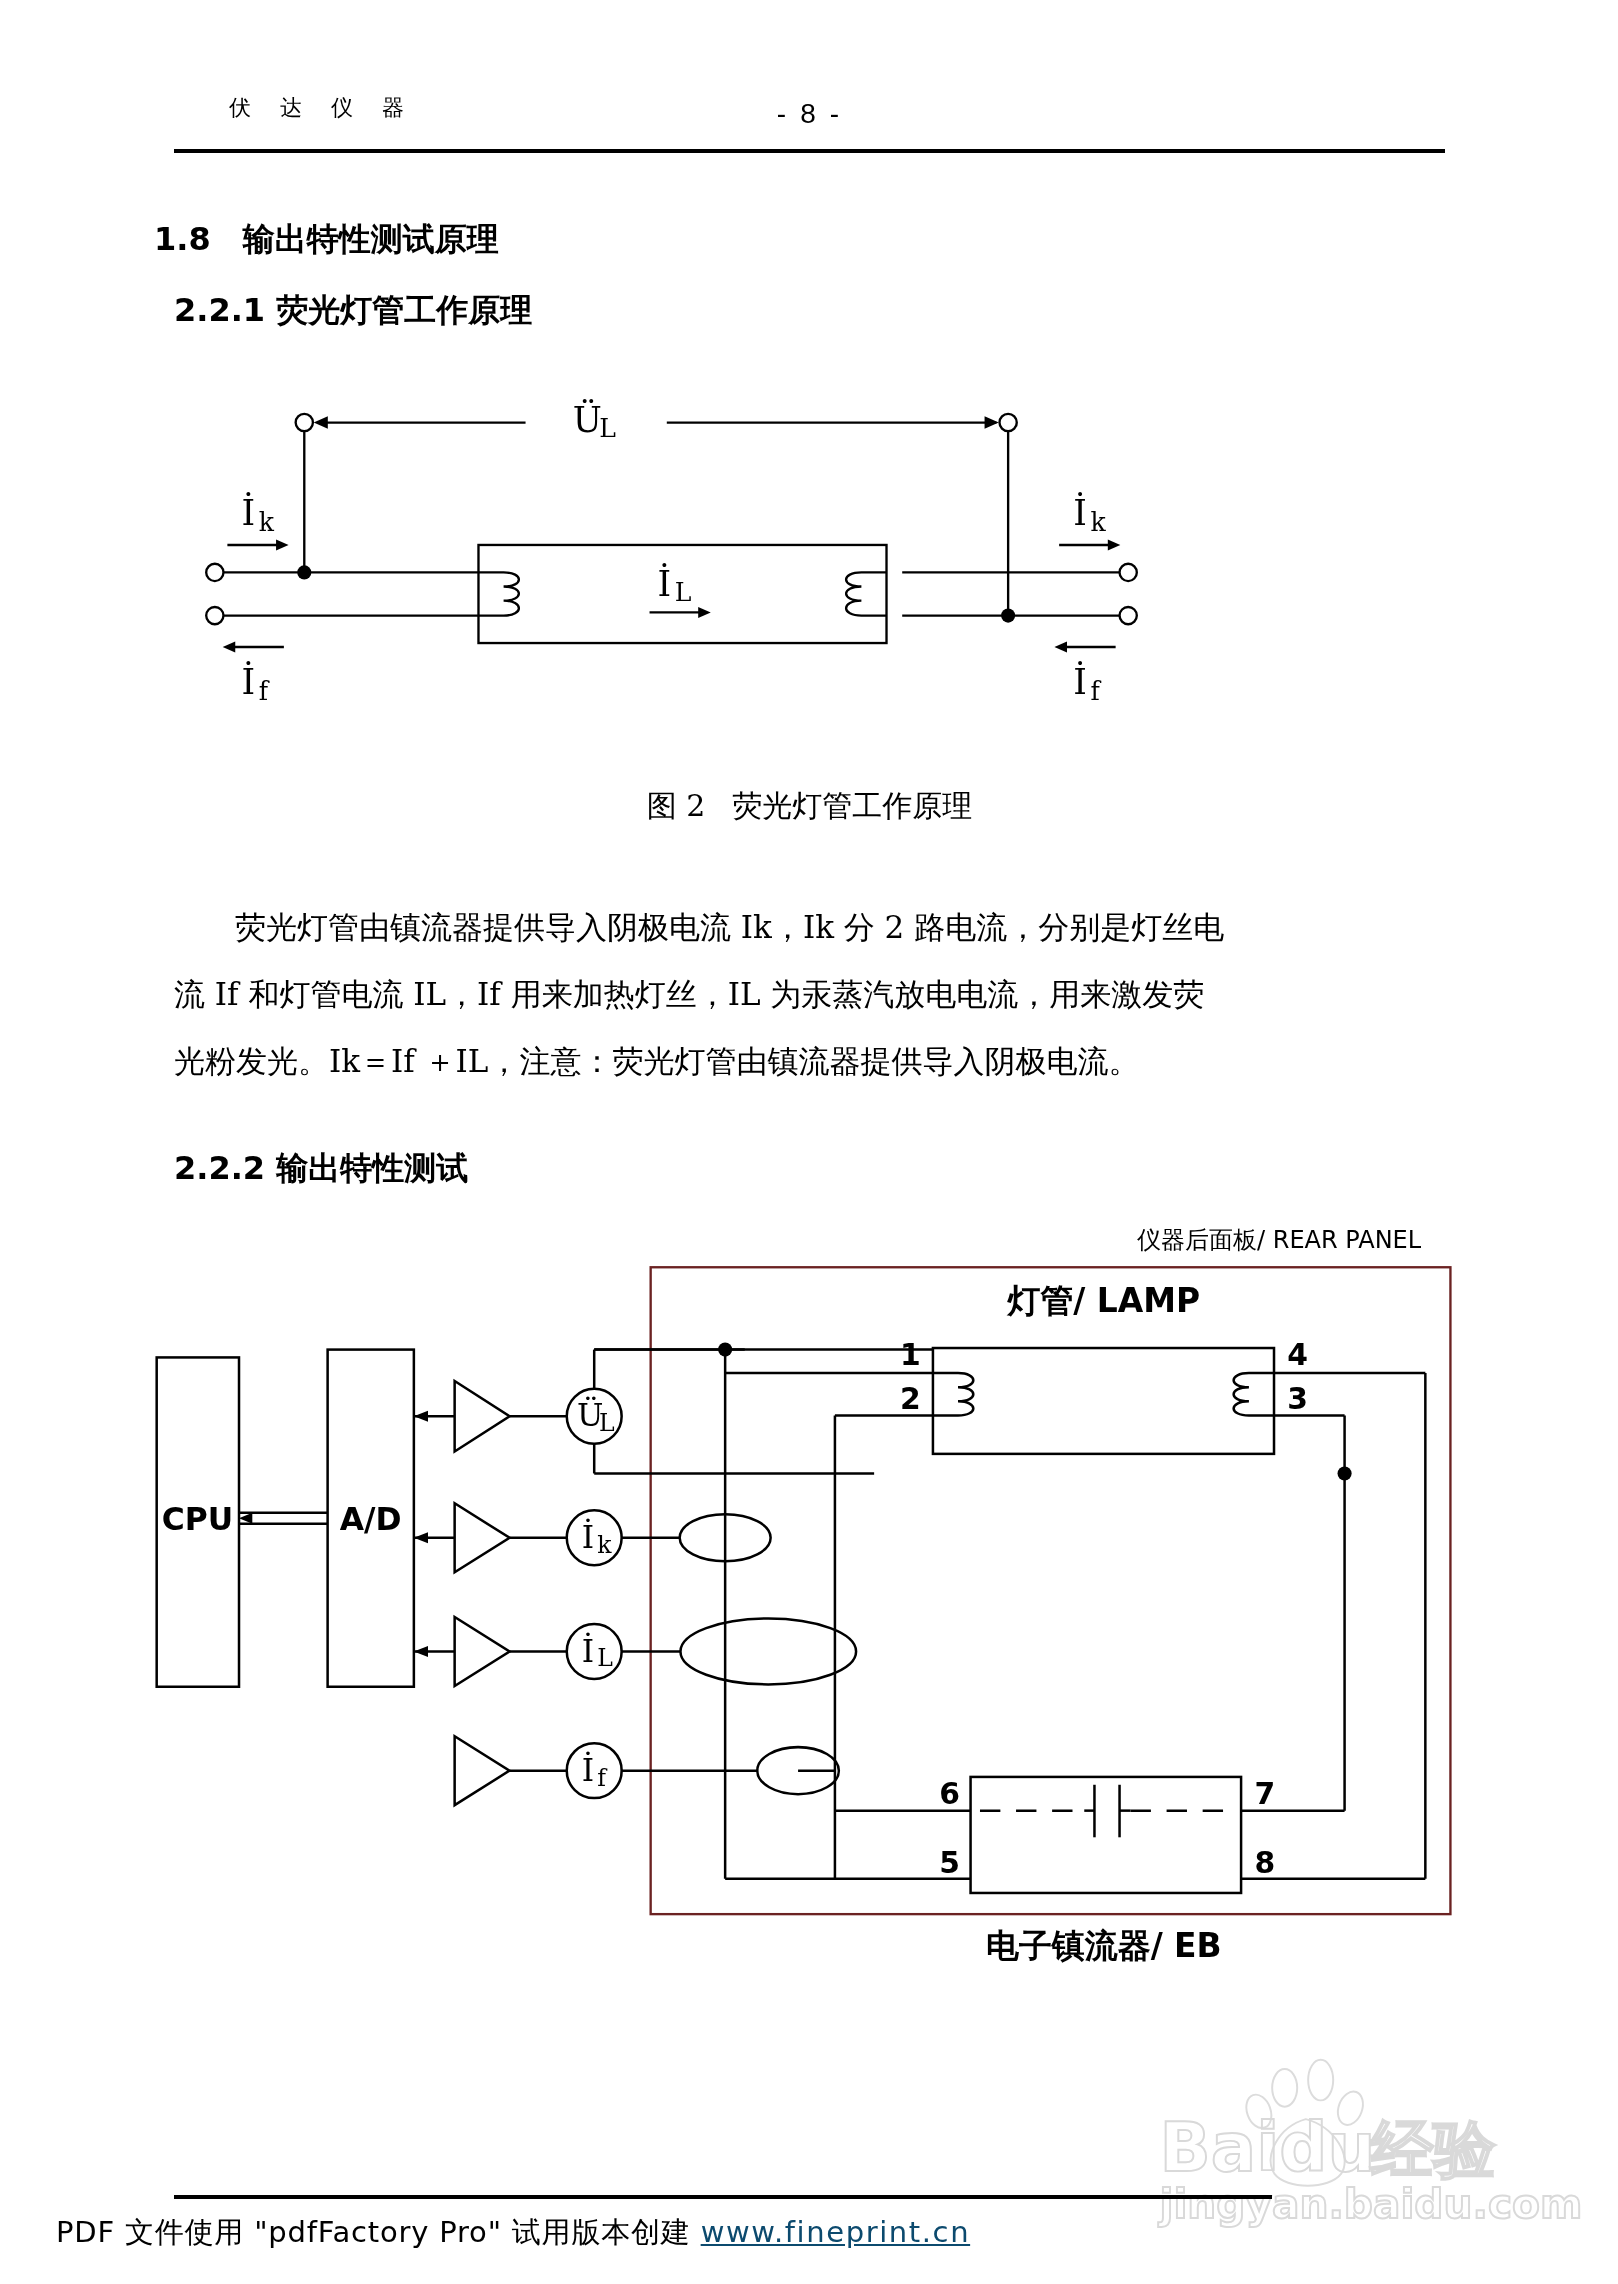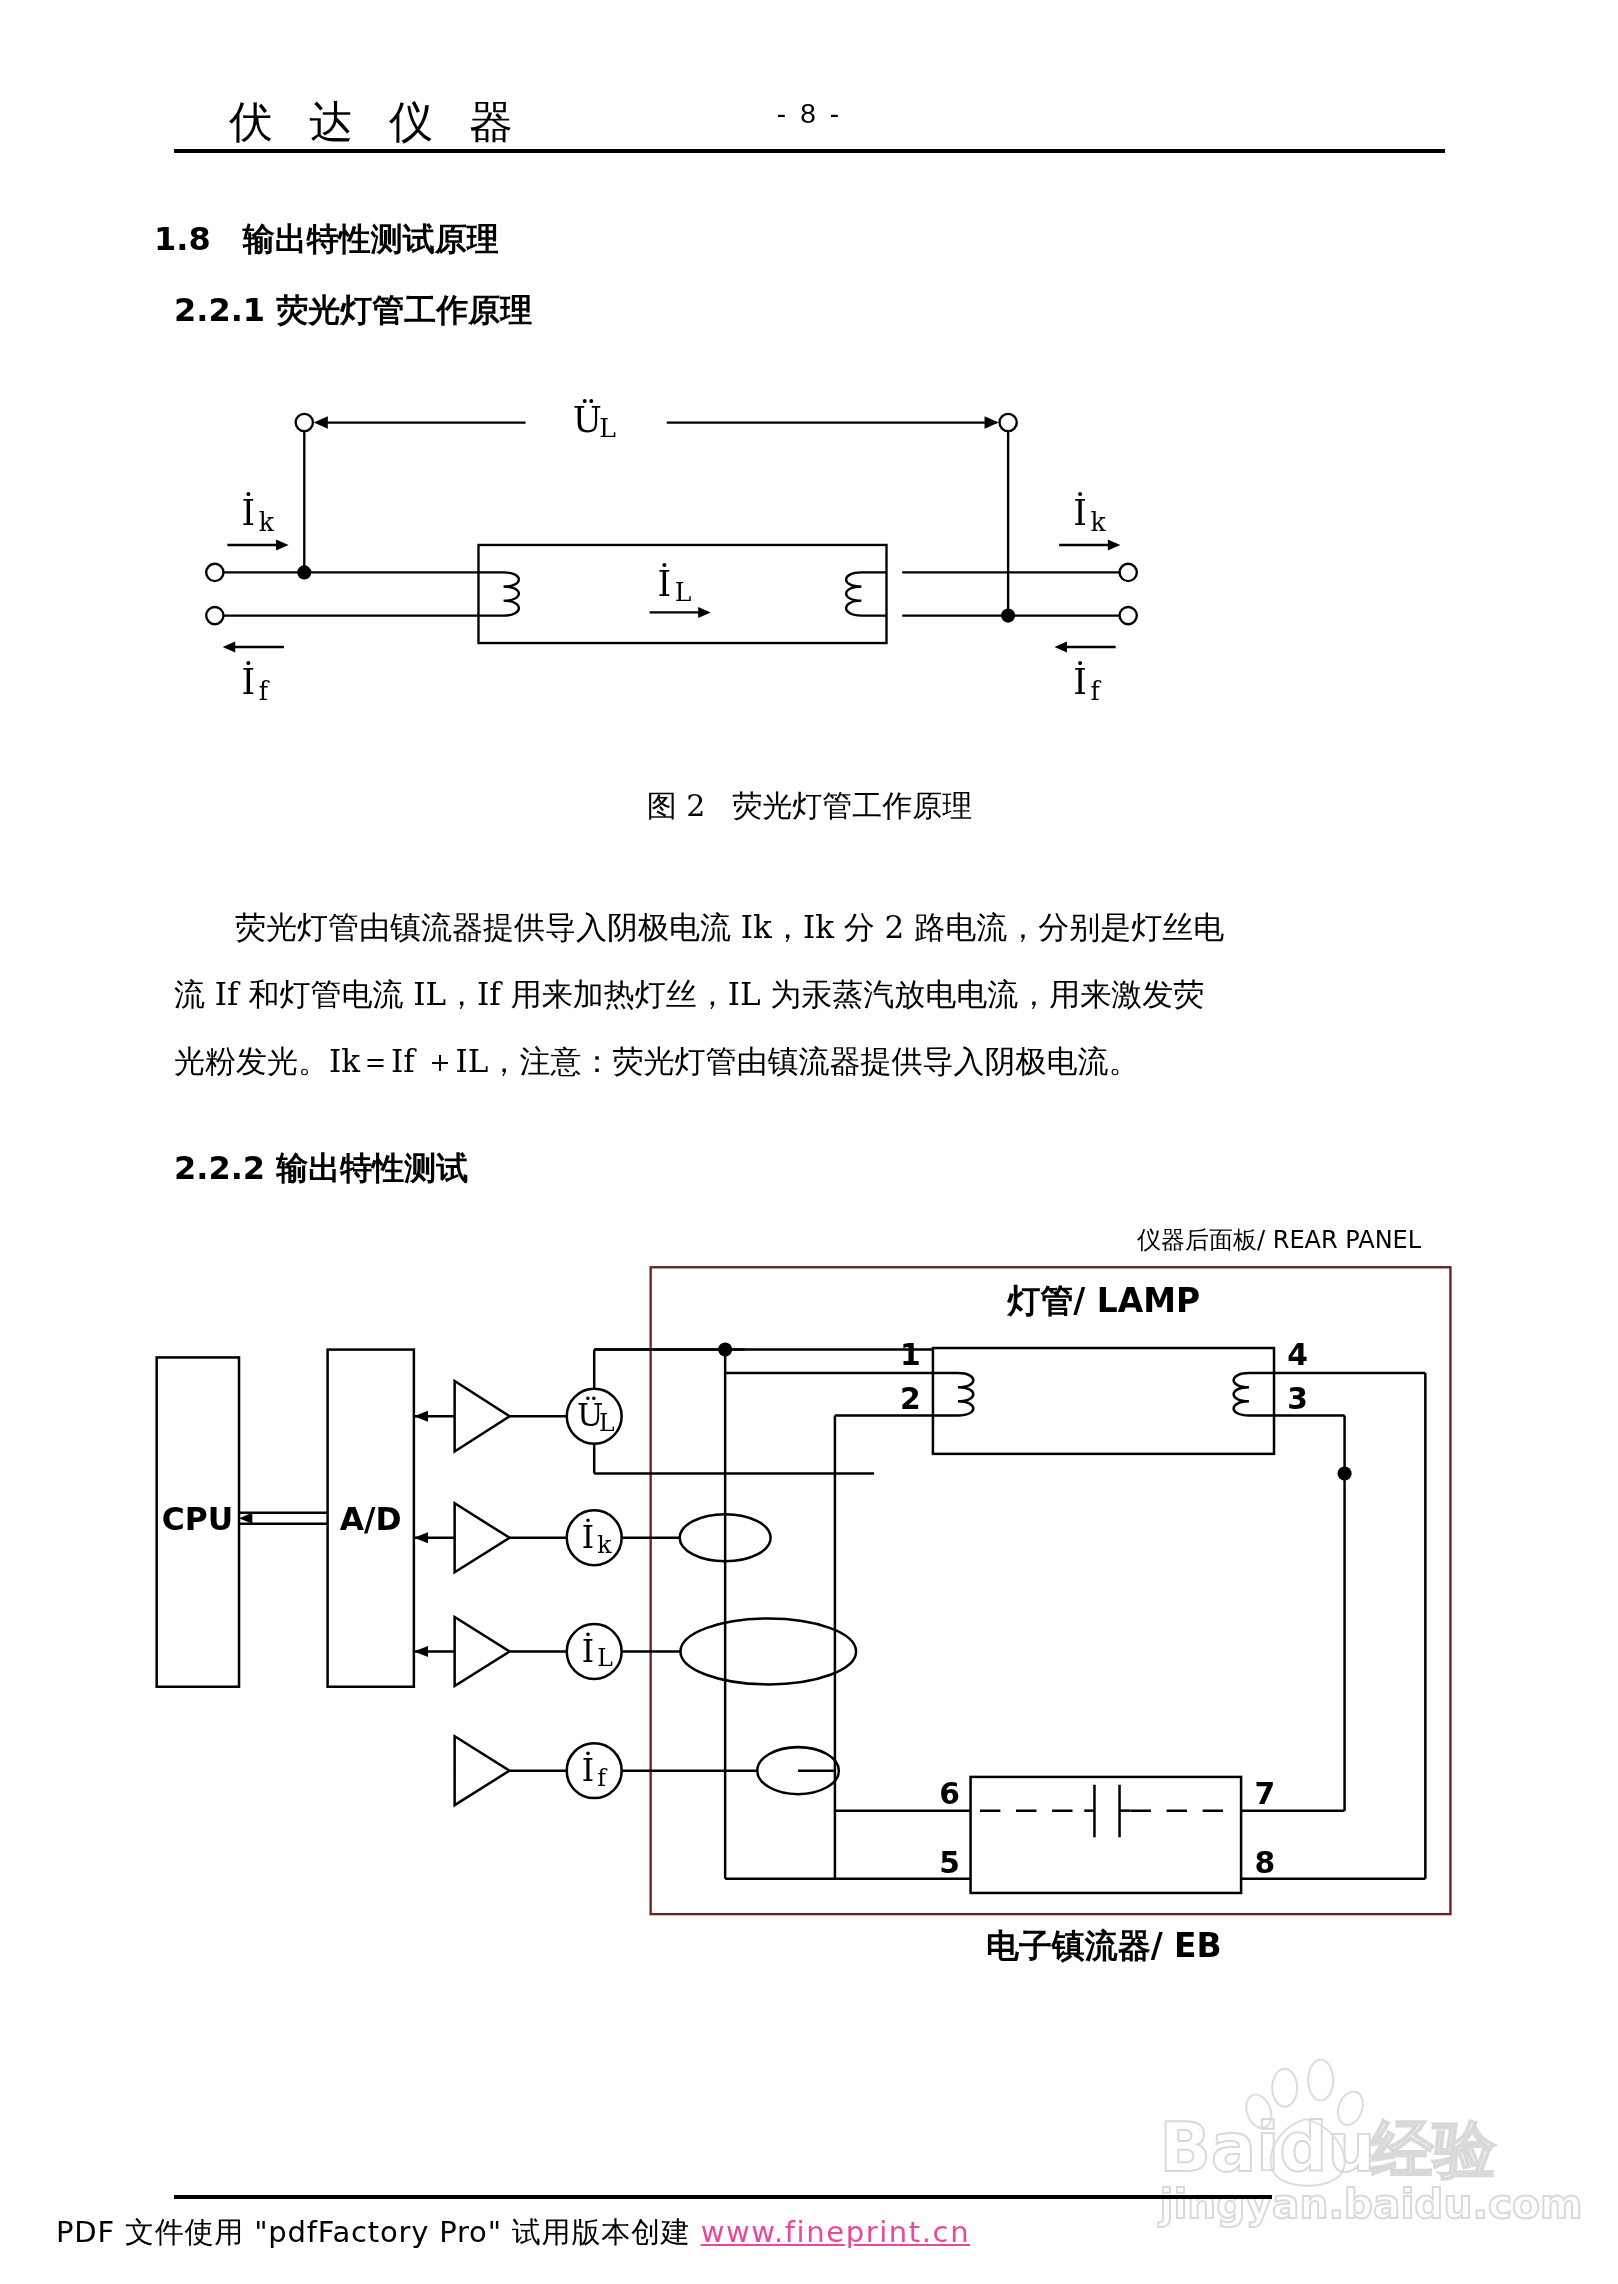--- a/index.html
+++ b/index.html
@@ -25,21 +25,21 @@
     left: 174px;
     top: 93px;
     width: 1271px;
     height: 63px;
   }
   .header-title {
     position: absolute;
     left: 55px;
     top: 0px;
     font-family: "DejaVu Serif", serif;
-    font-size: 44px;
+    font-size: 22px;
     letter-spacing: 11px;
     white-space: nowrap;
   }
   .header-pageno {
     position: absolute;
     left: 0;
     top: 4.7px;
     width: 1271px;
     text-align: center;
     font-family: "Liberation Sans", sans-serif;
@@ -136,21 +136,21 @@
   .footer-text {
     position: absolute;
     left: 56px;
     top: 2213px;
     font-family: "DejaVu Sans", sans-serif;
     font-size: 29px;
     white-space: nowrap;
     letter-spacing: 0.8px;
   }
   .footer-link {
-    color: #ec4899;
+    color: #0c4a6e;
     letter-spacing: 1.6px;
   }
 </style>
 </head>
 <body>
 
 <div class="page">
 
   <div class="header">
     <div class="header-title">伏 达 仪 器</div>

